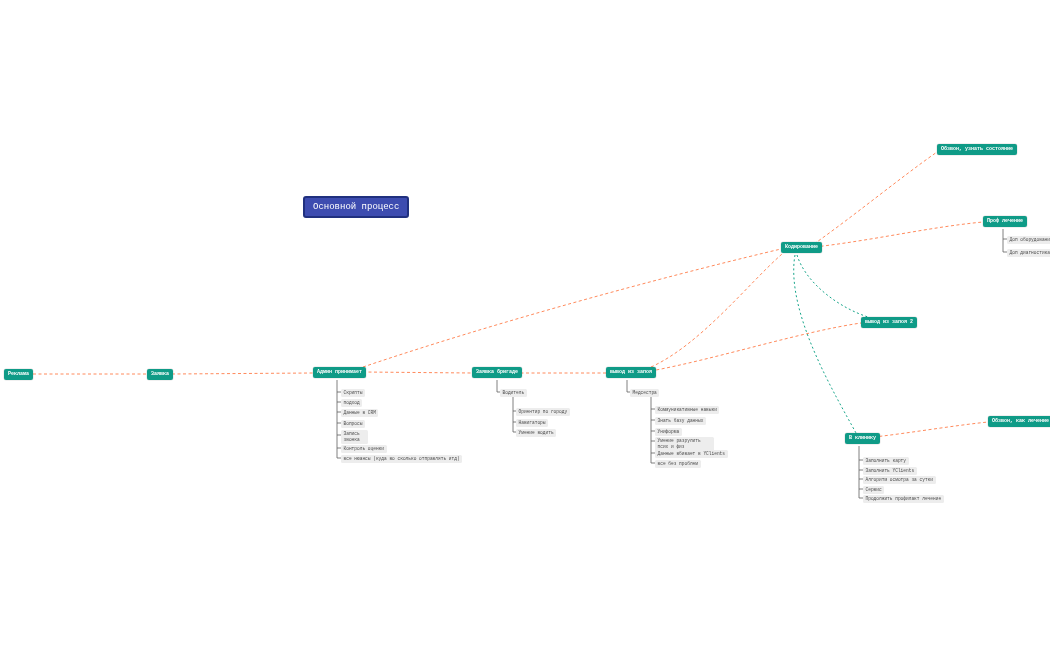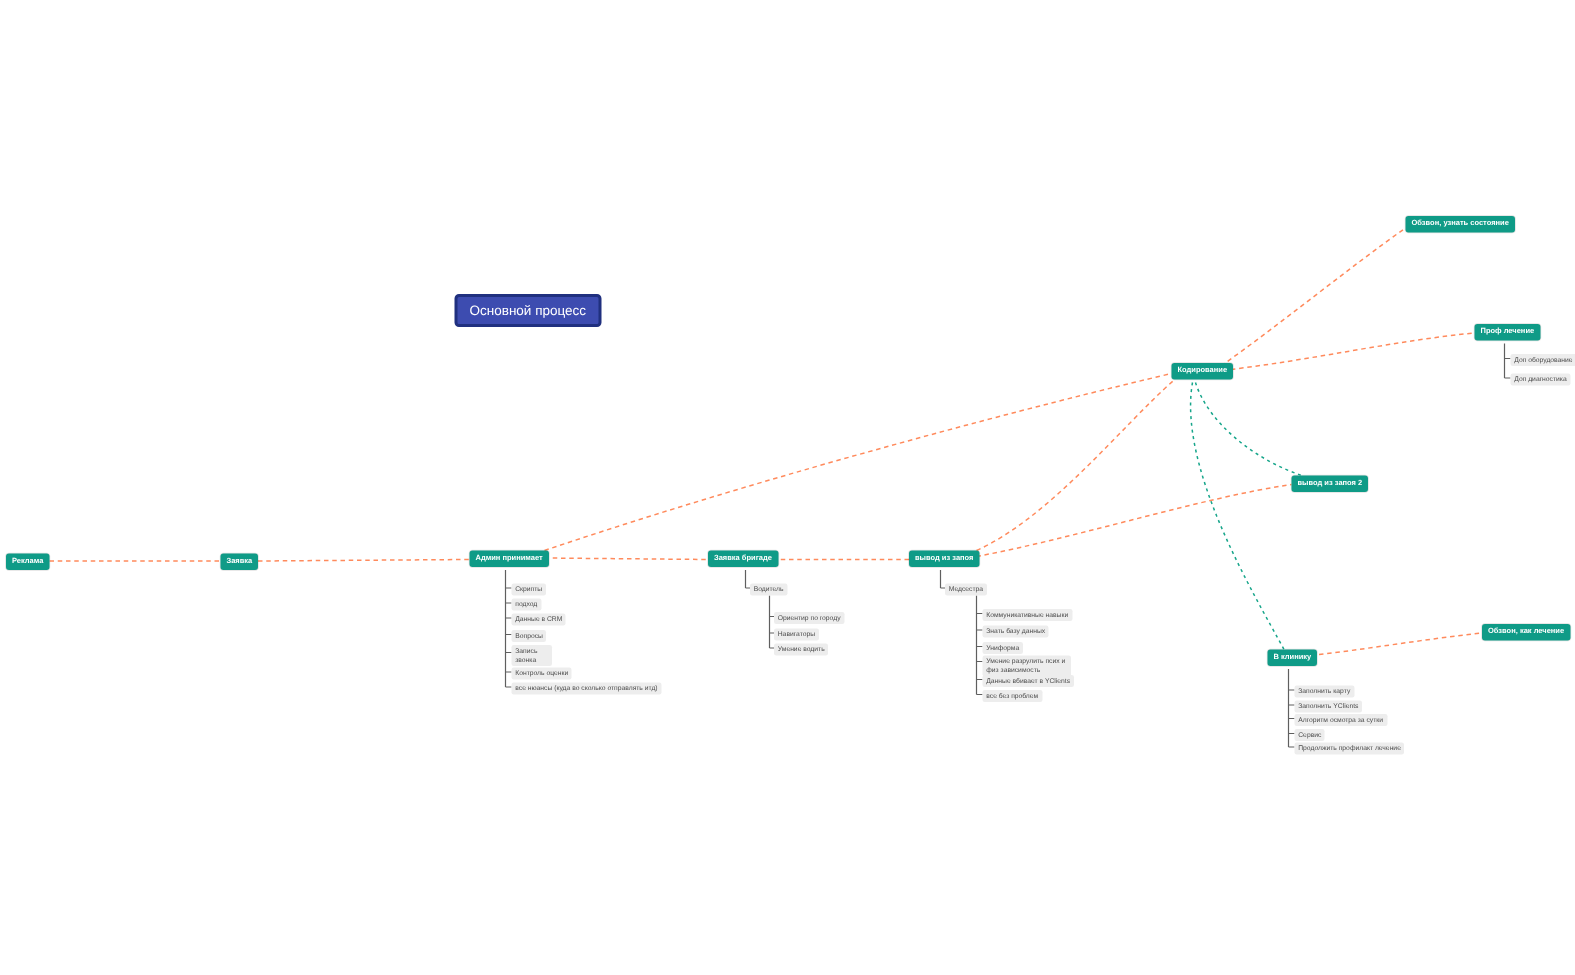--- a/index.html
+++ b/index.html
@@ -1,21 +1,21 @@
 <!DOCTYPE html>
 <html><head>
 <meta charset="utf-8">
 <style>
   html,body { margin:0; padding:0; }
   body {
     width:1050px; height:650px; position:relative; overflow:hidden;
     background:#ffffff;
     font-family:"Liberation Sans", sans-serif;
   }
-  #canvas { position:absolute; inset:0; width:1050px; height:472px; }
+  #canvas { position:absolute; inset:0; width:1050px; height:472px;font-family:Liberation Mono, monospace; }
   #edges { position:absolute; left:0; top:0; pointer-events:none; }
   .node {
     position:absolute; color:#ffffff; font-size:5px; font-weight:bold;
     padding:2.5px 4px; border-radius:2px; white-space:nowrap; line-height:1.1;
     box-shadow:0 0 0 0.5px rgba(0,0,0,0.12);
   }
   .chip {
     position:absolute; background:#ededed; color:#4c4c4c; font-size:4.5px;
     padding:1px 2.5px; border-radius:1.5px; white-space:nowrap; line-height:1.3;
   }

